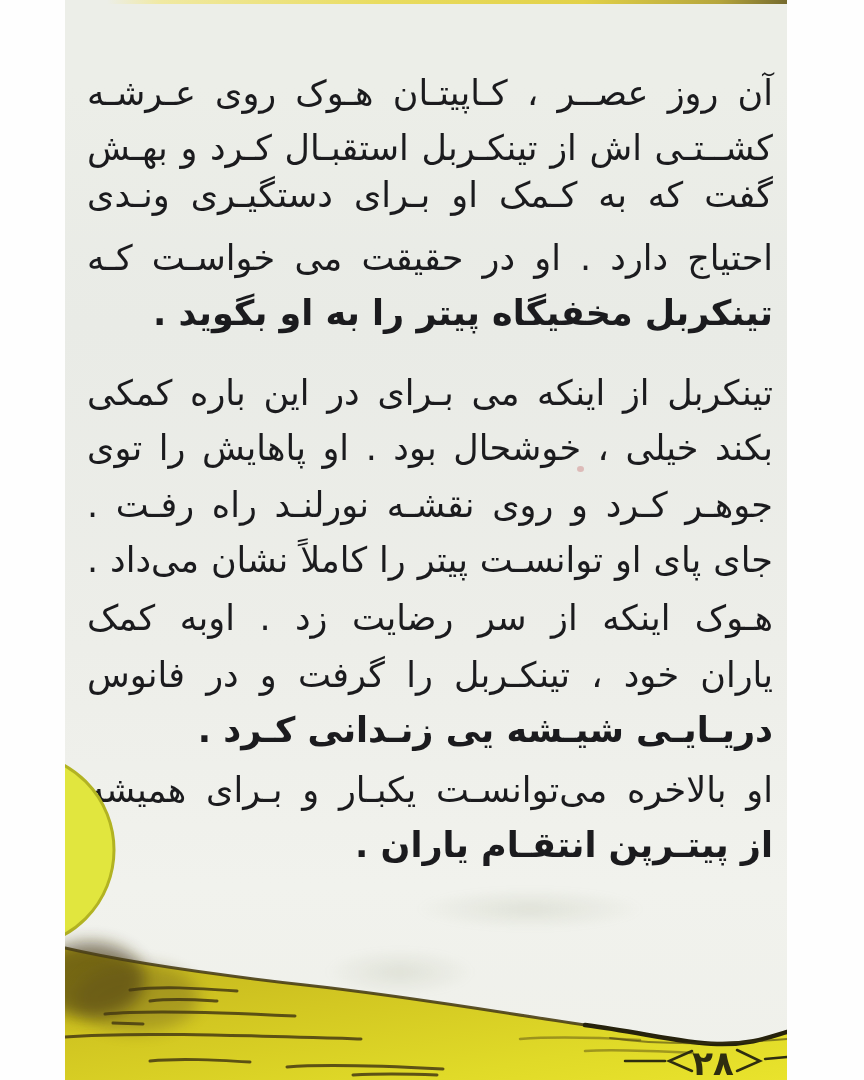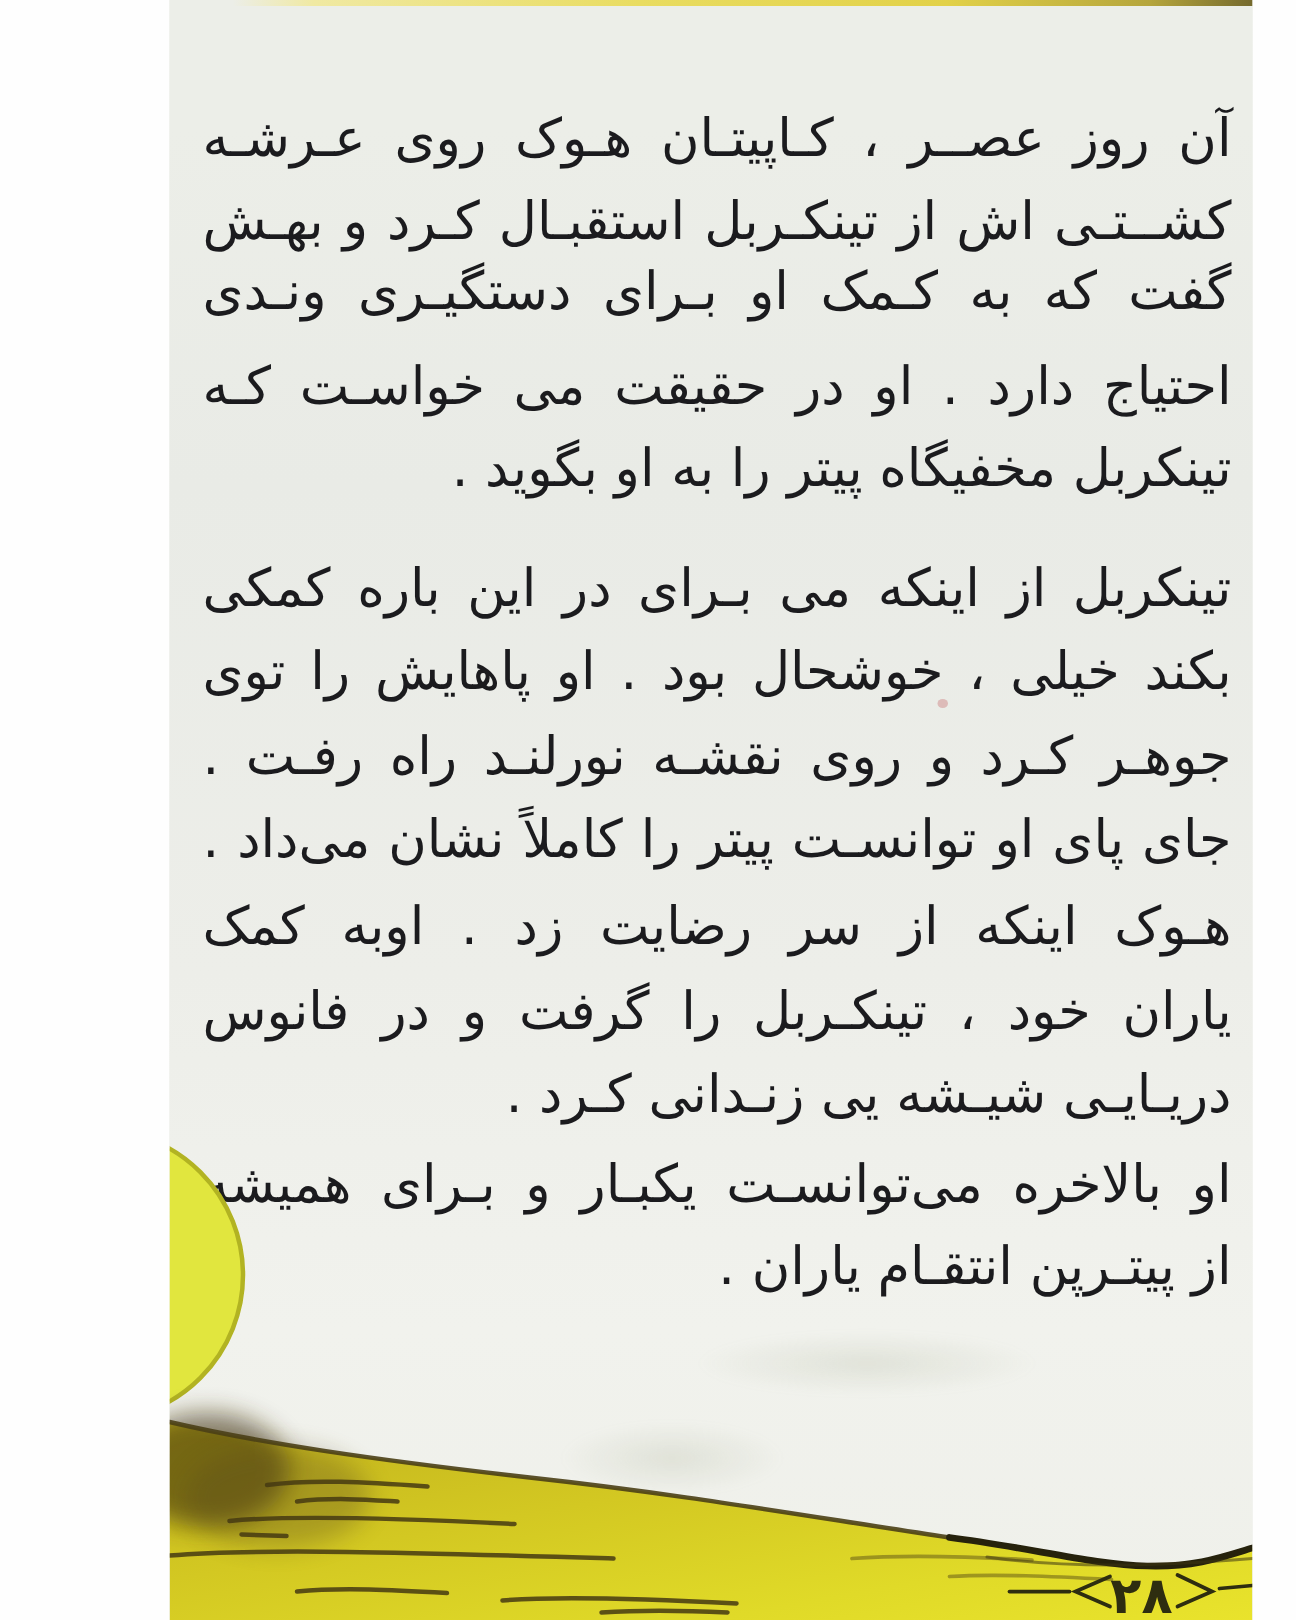--- a/index.html
+++ b/index.html
@@ -11,21 +11,20 @@
     font-family:"DejaVu Sans", sans-serif;
   }
   
   .paper{
     position:absolute;
     left:65px;top:0;
     width:722px;height:1080px;
     background:linear-gradient(180deg,#ecEEe8 0%,#eceee8 8%,#e9ebe6 30%,#edeee9 60%,#f1f2ed 82%,#eff0ea 100%);
     background-color:#ebede7;
     overflow:hidden;
-    margin-left:48px;
   }
   
   .top-strip{
     position:absolute;top:0;left:42px;right:0;height:4px;
     background:linear-gradient(90deg,rgba(242,236,170,0) 0%,#f0e9a2 8%,#e9dc60 40%,#e2d148 70%,#b5a53c 90%,#756a2e 100%);
   }
   .textblock{position:absolute;left:0;top:0;width:722px;height:900px;}
   .line{
     position:absolute;
     right:14px;left:22px;
@@ -36,20 +35,21 @@
     white-space:nowrap;
     text-align:justify;
     text-align-last:justify;
     letter-spacing:0px;
   }
   .line.sl{
     left:auto;
     text-align:right;
     text-align-last:right;
     white-space:nowrap;
+    font-weight:bold;
   }
   
   .ghost{
     position:absolute;
     border-radius:50%;
     background:radial-gradient(ellipse at center, rgba(140,150,115,0.16) 0%, rgba(140,150,115,0.0) 70%);
     filter:blur(3px);
   }
   .ghost.g1{left:350px;top:888px;width:230px;height:42px;}
   .ghost.g2{left:260px;top:948px;width:150px;height:48px;}

